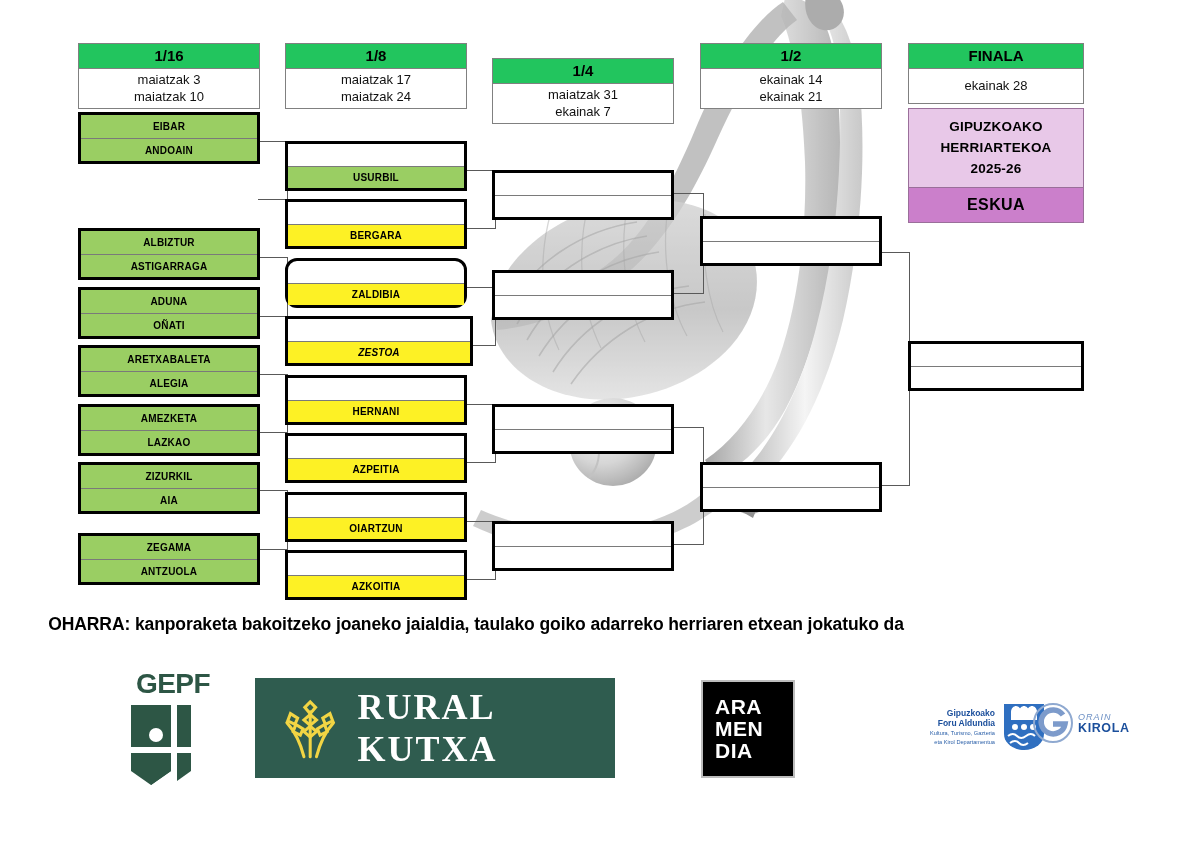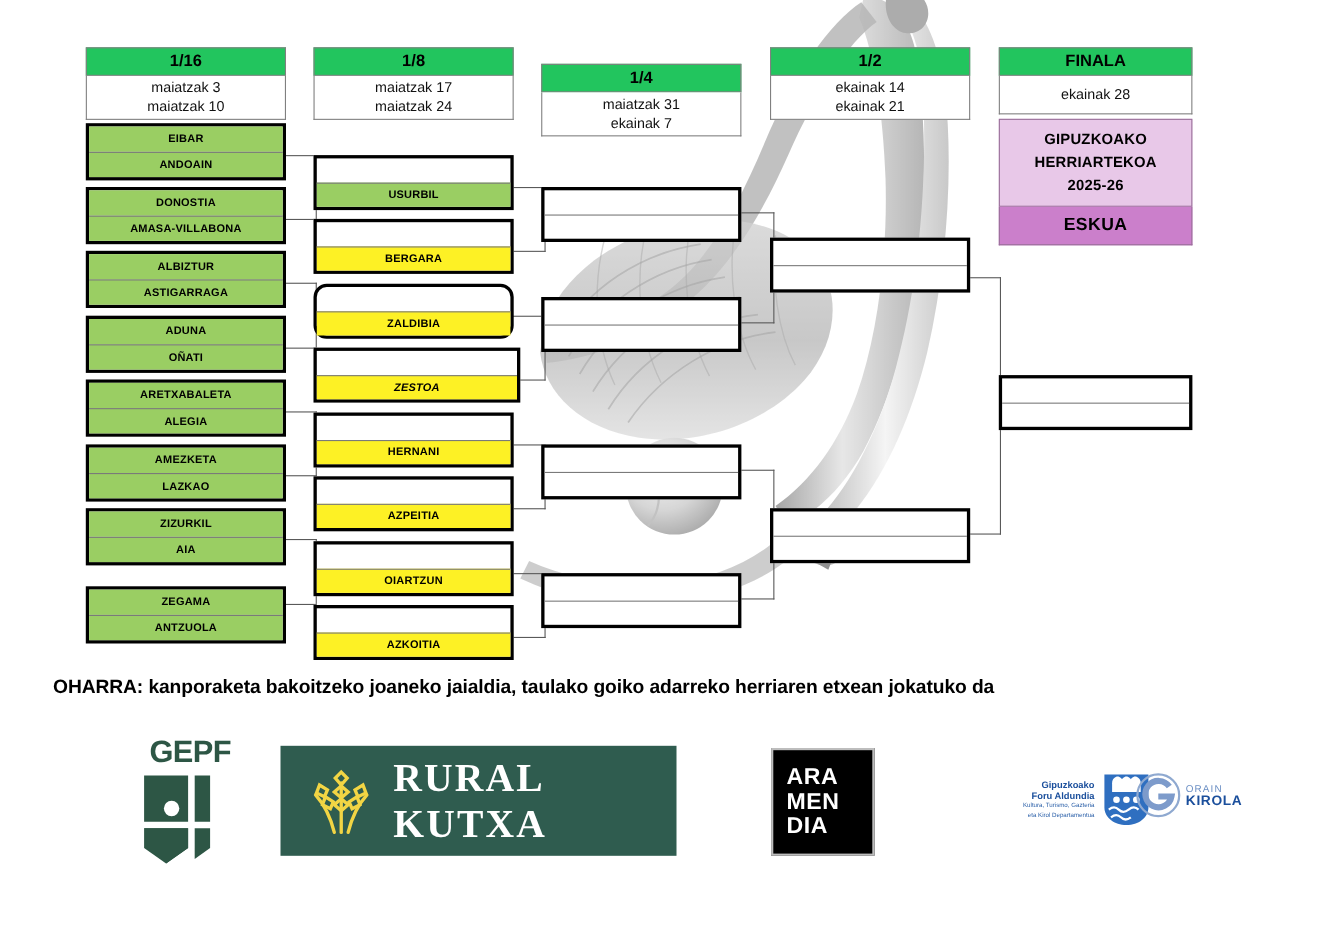--- a/index.html
+++ b/index.html
@@ -111,21 +111,21 @@
     color:#fff;font-weight:bold;font-size:21px;line-height:22px;
     padding-left:12px;letter-spacing:.5px;
   }
 
   .logo-gfa{position:absolute;left:930px;top:42px;display:flex;align-items:center;}
   .logo-gfa .gfa-txt{text-align:right;color:#1b4f9c;margin-right:7px;}
   .logo-gfa .gfa-txt .l1{font-weight:bold;font-size:8.5px;line-height:10px;}
   .logo-gfa .gfa-txt .l2{font-size:5.6px;line-height:7px;color:#2a5fa8;margin-top:2px;}
   .logo-orain{position:absolute;left:1032px;top:42px;display:flex;align-items:center;}
   .logo-orain .ot{margin-left:4px;color:#1b4f9c;}
-  .logo-orain .ot .o1{font-size:9px;letter-spacing:1px;line-height:10px;color:#6b8fc4;}
+  .logo-orain .ot .o1{font-size:9px;letter-spacing:1px;line-height:10px;color:#6b8fc4;font-style:italic;}
   .logo-orain .ot .o2{font-size:12.5px;font-weight:bold;letter-spacing:.6px;line-height:13px;}
 </style>
 </head>
 <body>
 
 <div id="root">
 
   <div class="watermark">
     <svg viewBox="0 0 480 620" xmlns="http://www.w3.org/2000/svg">
       <defs>
@@ -279,24 +279,20 @@
   <div class="ln lnv" style="left:703px;top:427px;height:118px;"></div>
 
   <div class="ln lnh" style="left:880px;top:252px;width:30px;"></div>
   <div class="ln lnh" style="left:880px;top:485px;width:30px;"></div>
   <div class="ln lnv" style="left:909px;top:252px;height:234px;"></div>
 
   <div class="match r1" style="left:78px;top:112px;width:182px;">
     <div class="slot a green">EIBAR</div>
     <div class="slot b green">ANDOAIN</div>
   </div>
-  <div class="match r1" style="left:78px;top:170px;width:182px;">
-    <div class="slot a green">DONOSTIA</div>
-    <div class="slot b green">AMASA-VILLABONA</div>
-  </div>
   <div class="match r1" style="left:78px;top:228px;width:182px;">
     <div class="slot a green">ALBIZTUR</div>
     <div class="slot b green">ASTIGARRAGA</div>
   </div>
   <div class="match r1" style="left:78px;top:287px;width:182px;">
     <div class="slot a green">ADUNA</div>
     <div class="slot b green">OÑATI</div>
   </div>
   <div class="match r1" style="left:78px;top:345px;width:182px;">
     <div class="slot a green">ARETXABALETA</div>

